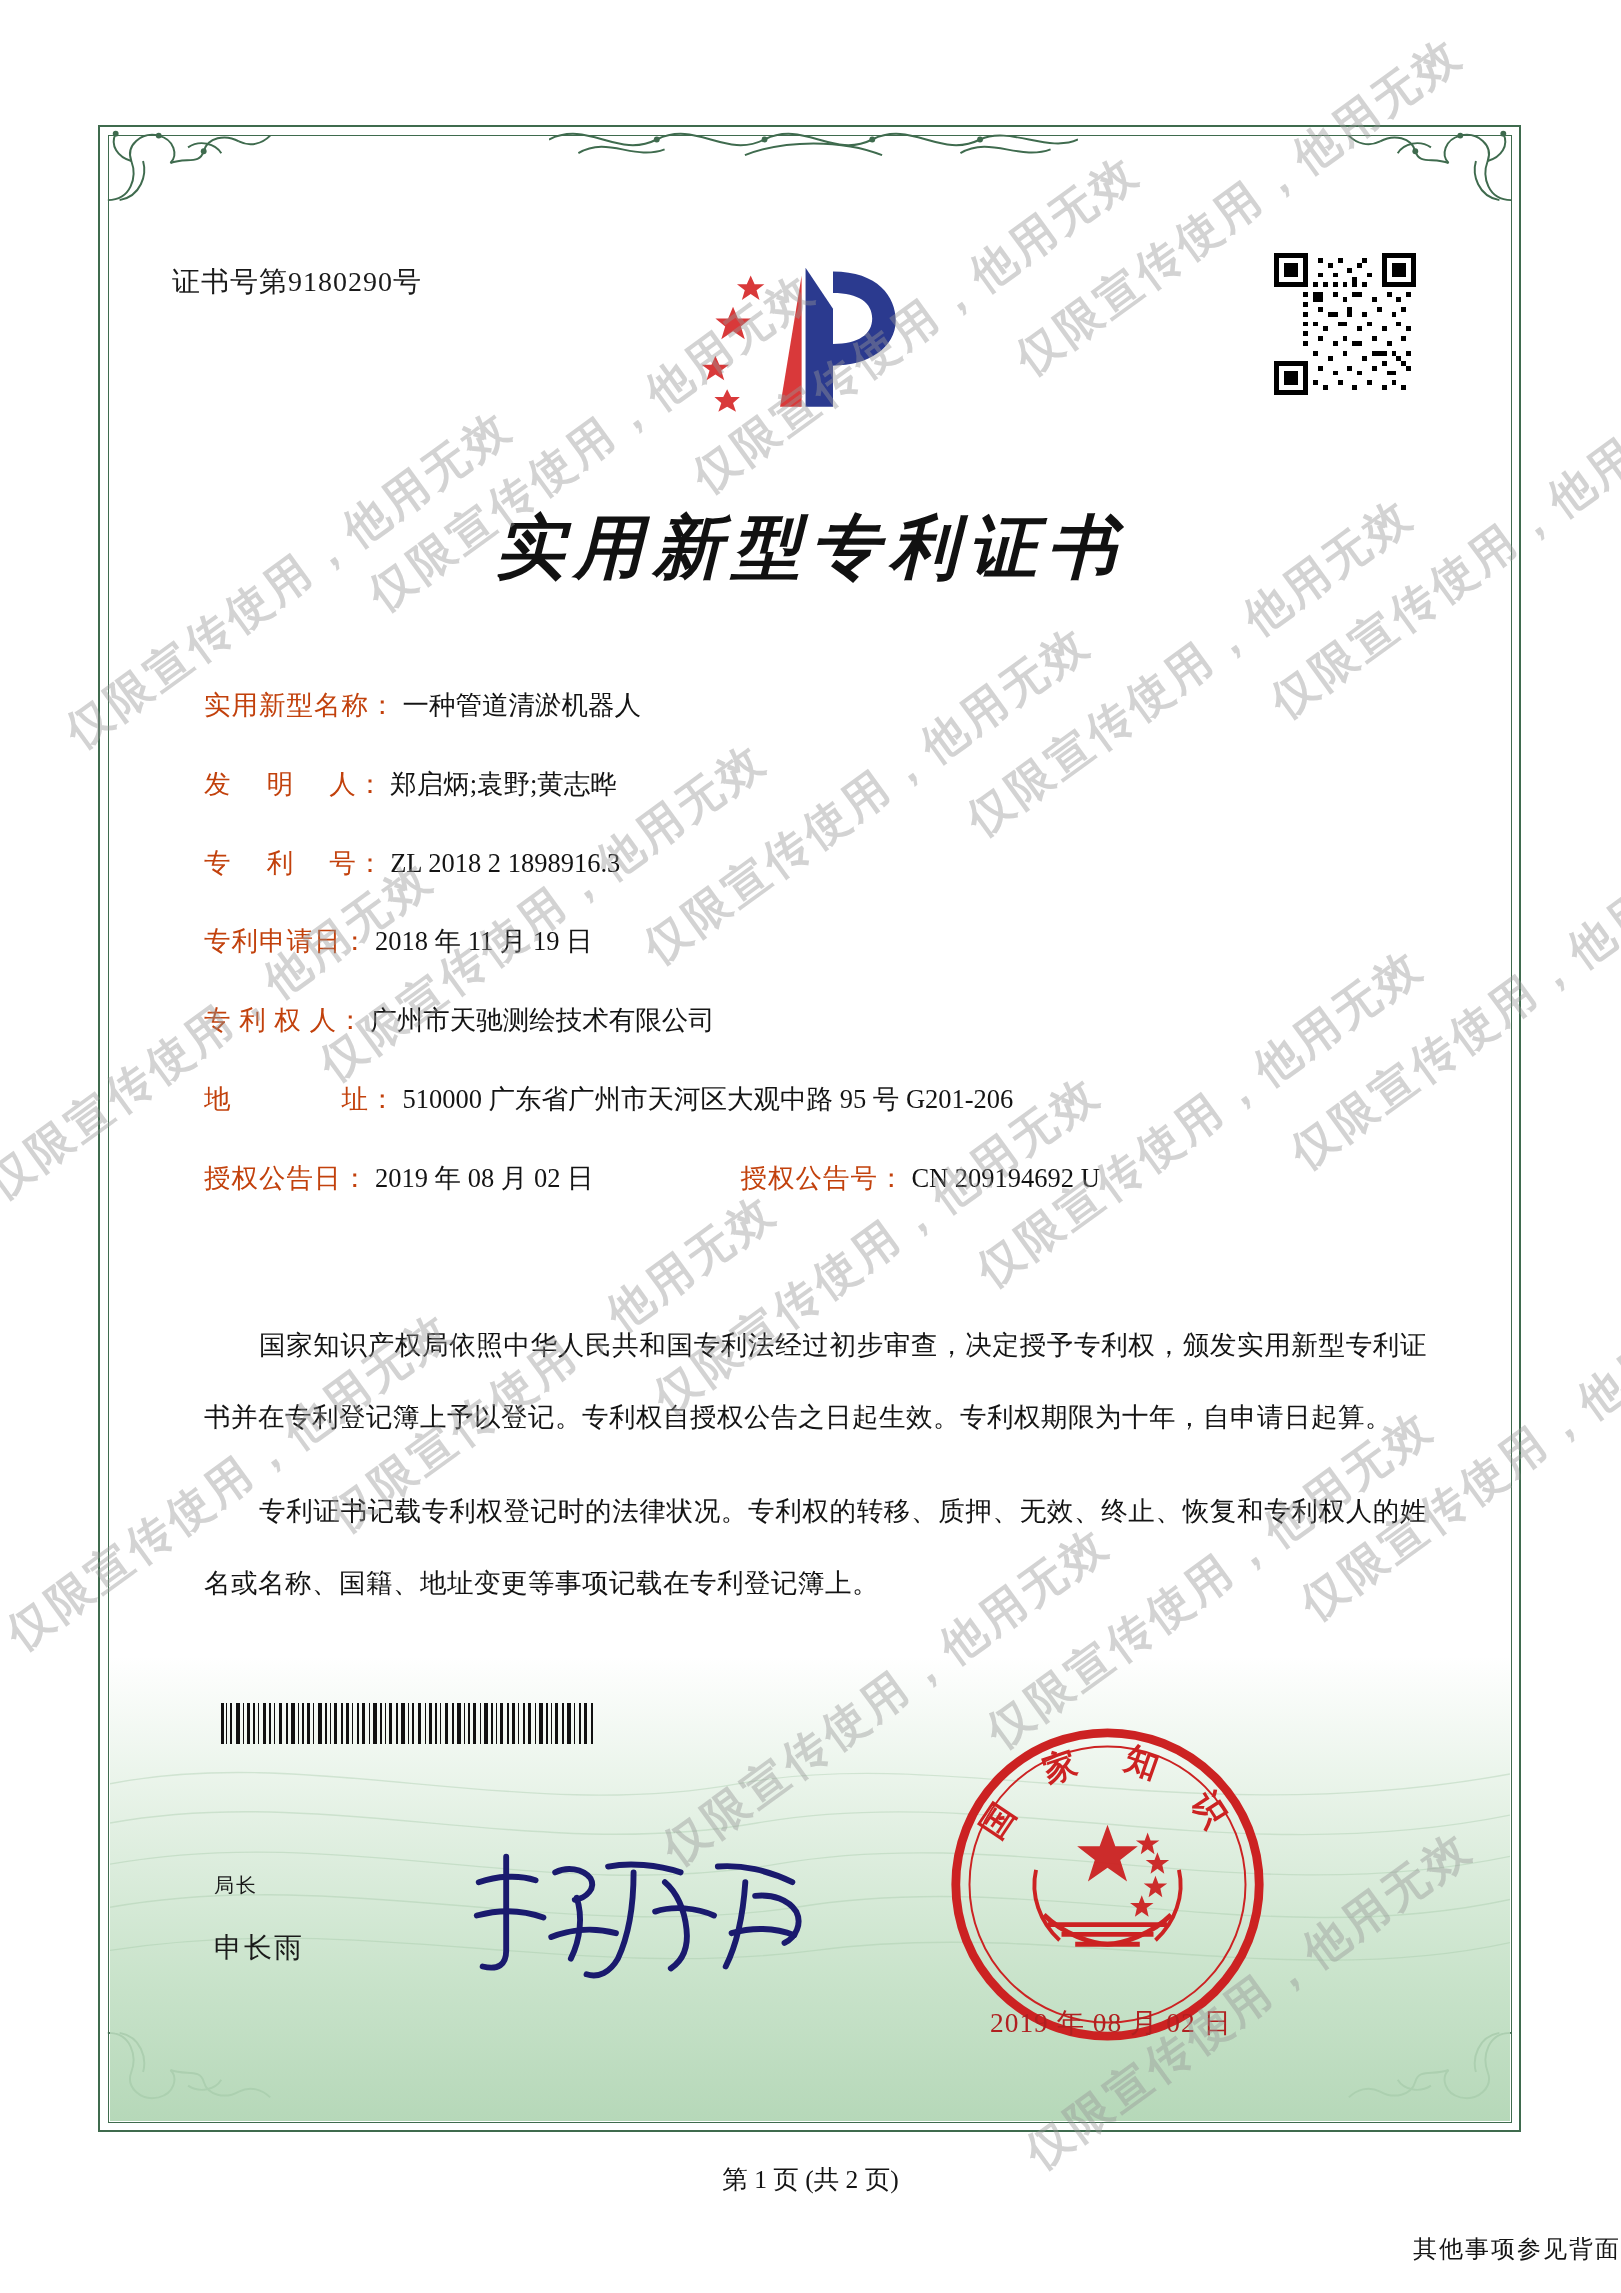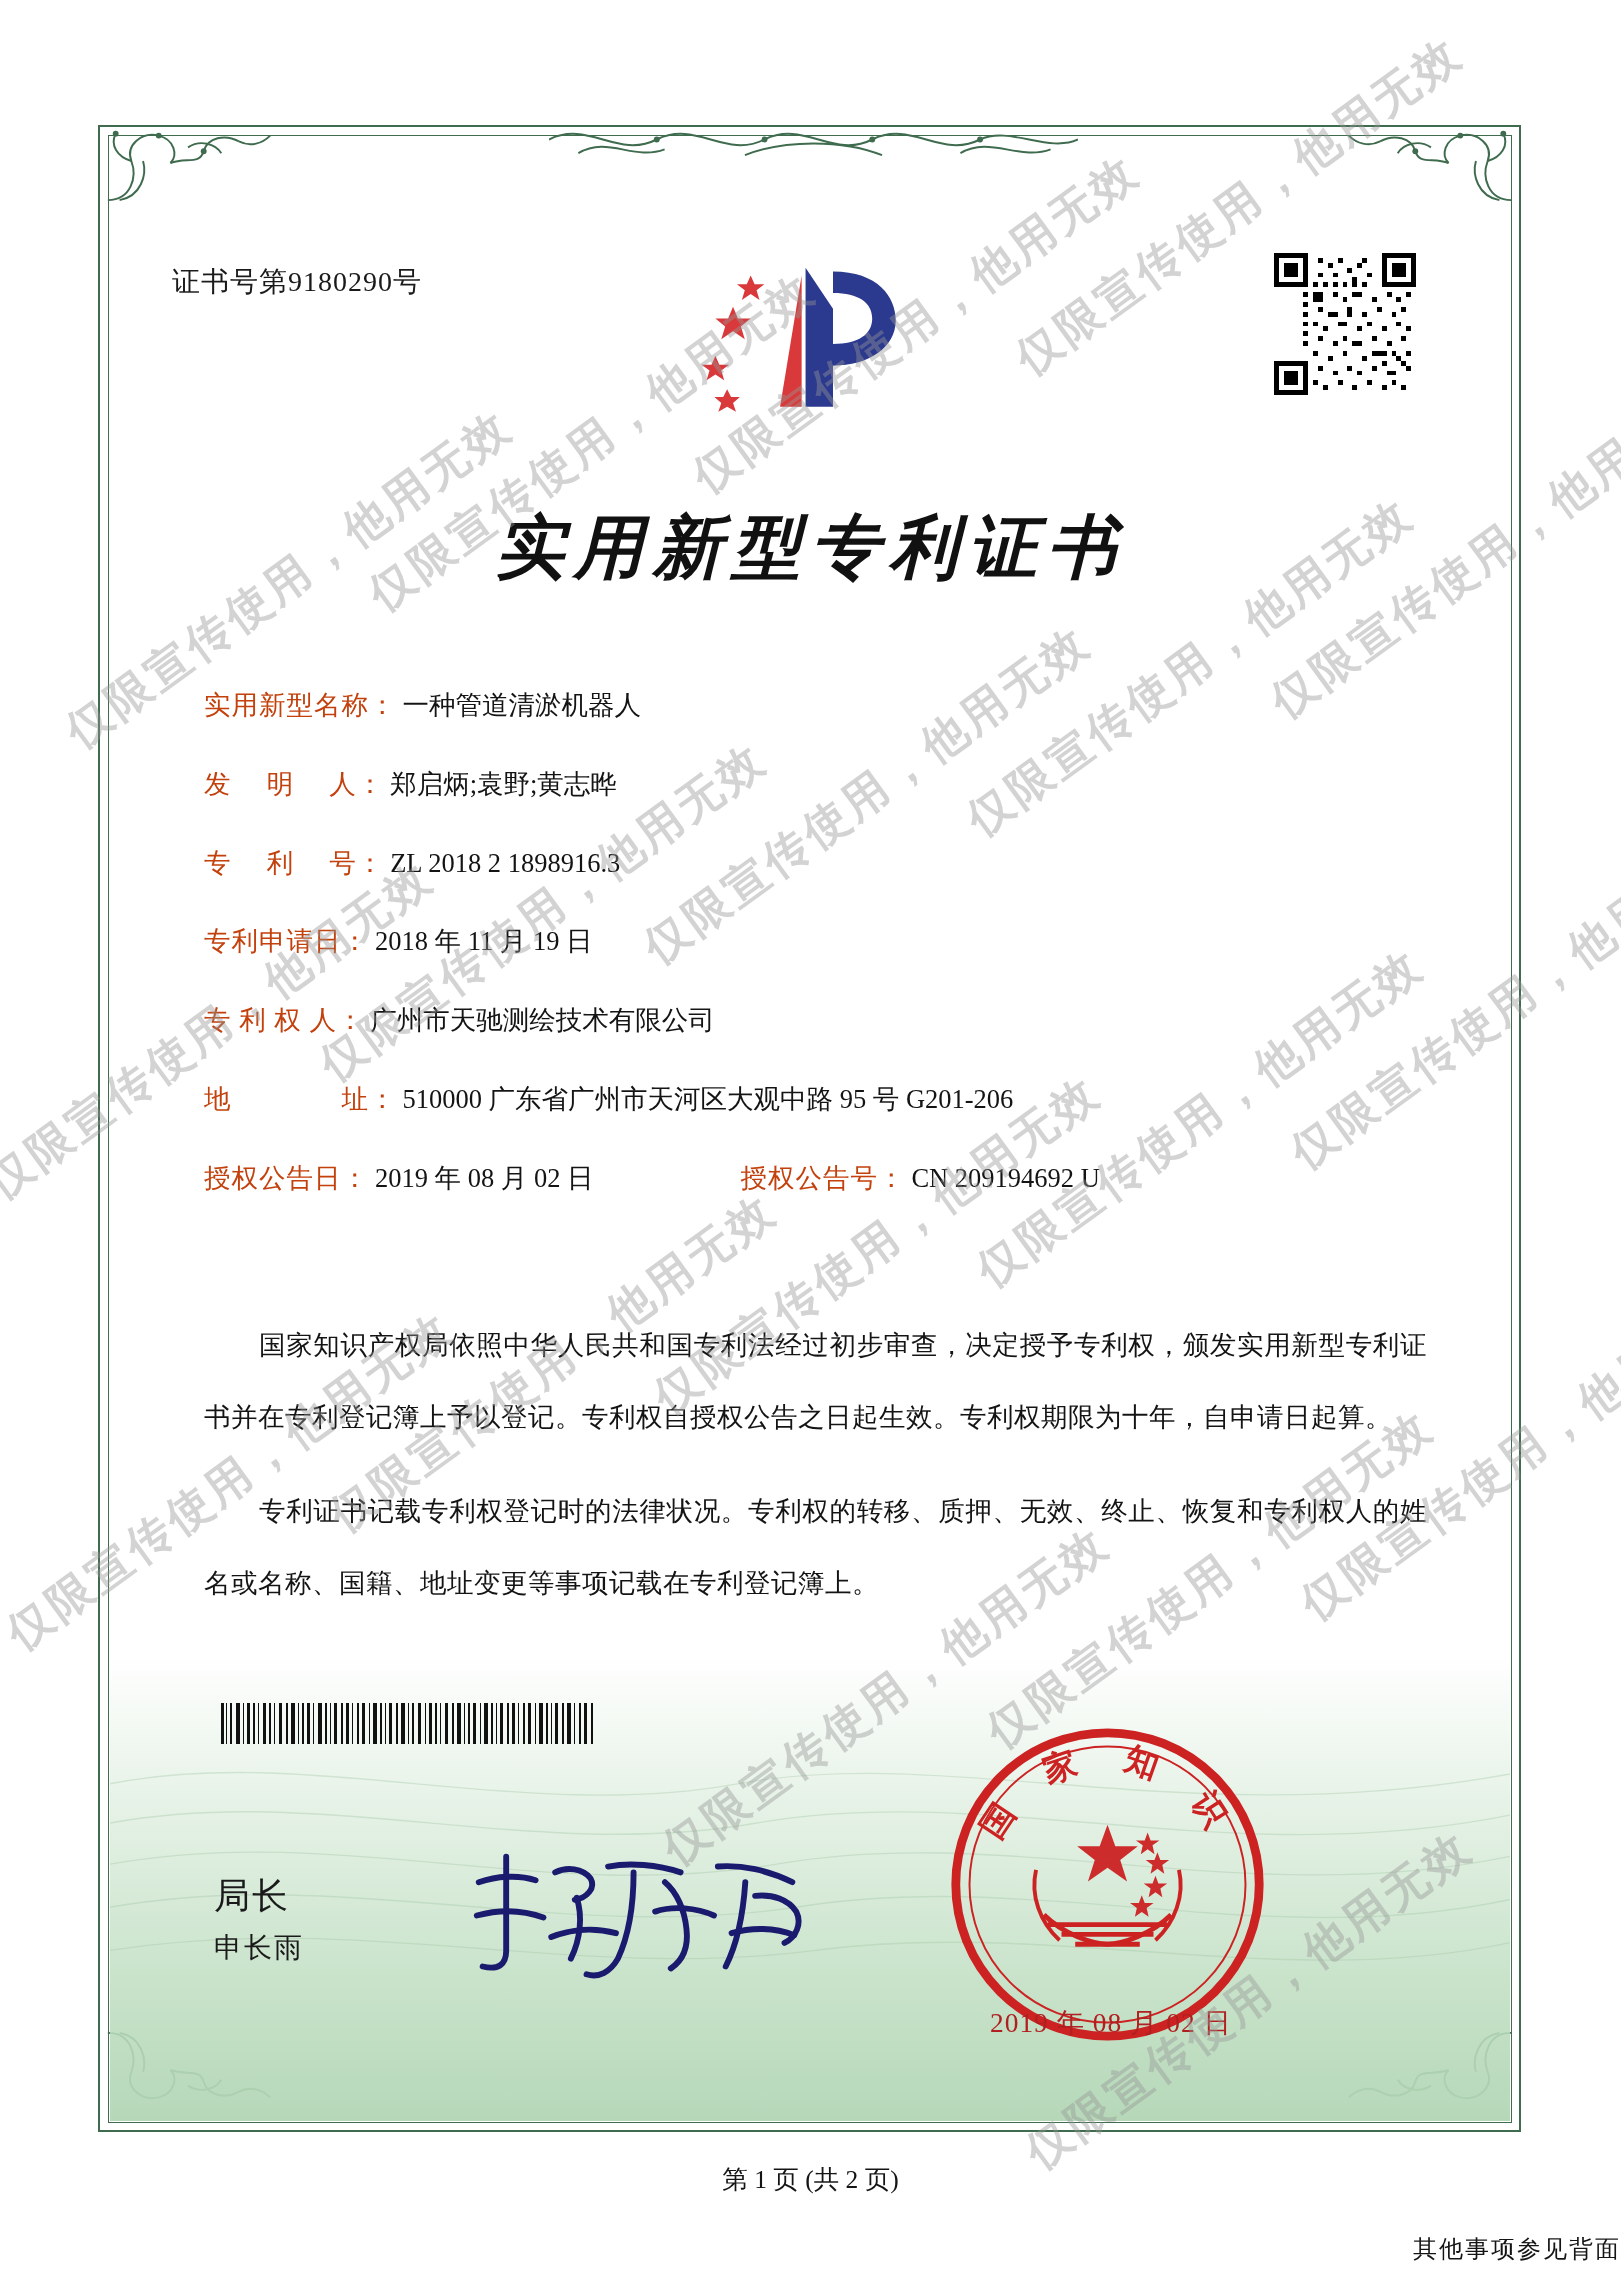--- a/index.html
+++ b/index.html
@@ -180,21 +180,21 @@
     top: 1703px;
     width: 382px;
     height: 41px;
   }
 
   
   .sig-label {
     position: absolute;
     left: 214px;
     top: 1872px;
-    font-size: 36px;
+    font-size: 20px;
     letter-spacing: 2px;
   }
   .sig-name {
     position: absolute;
     left: 214px;
     top: 1929px;
     font-size: 28px;
     letter-spacing: 2px;
   }
   .sig-script {

